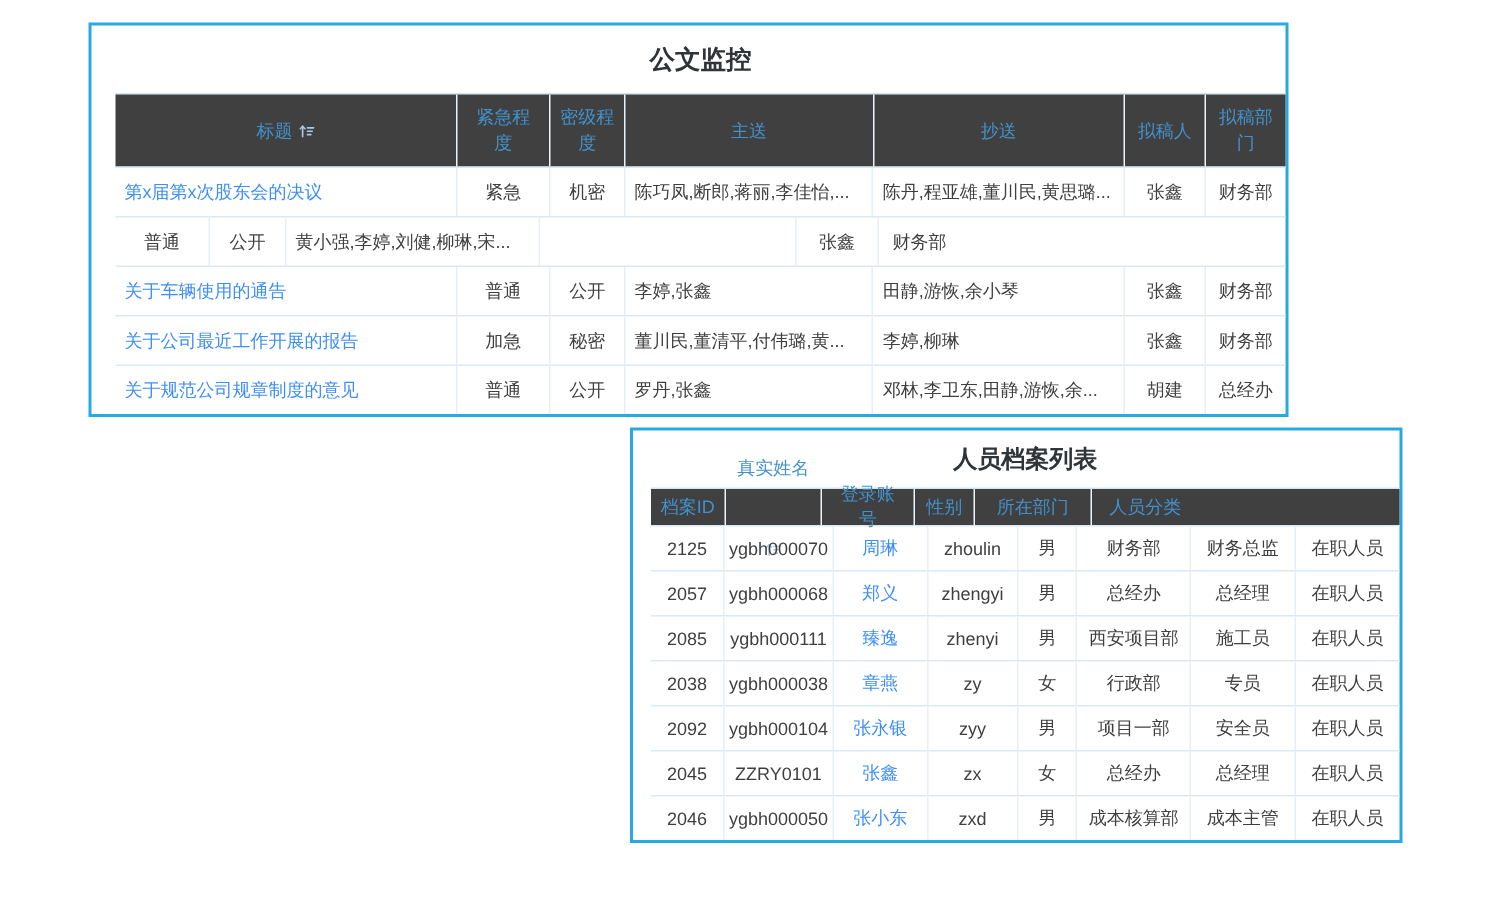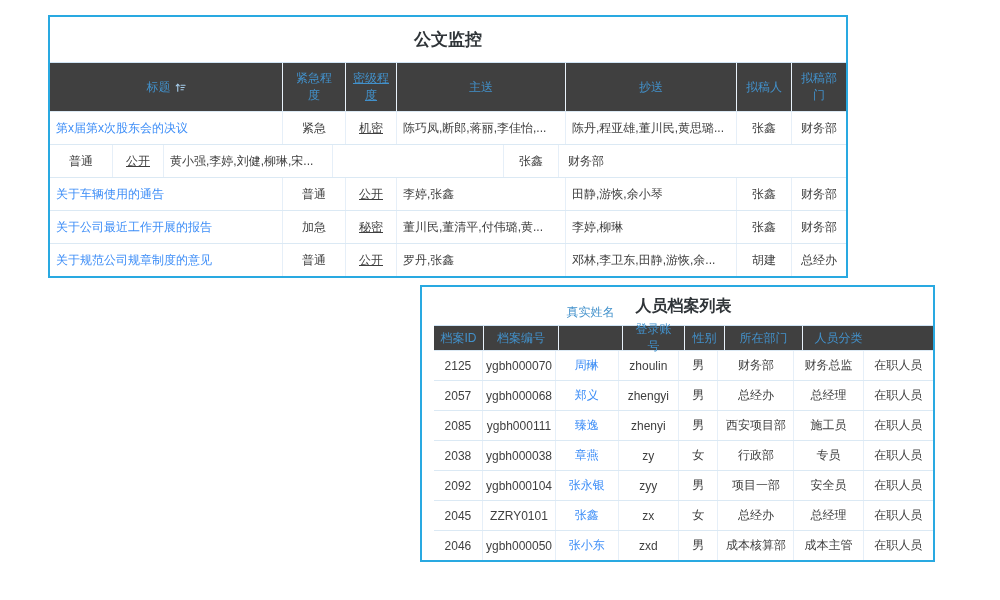--- a/index.html
+++ b/index.html
@@ -5,21 +5,21 @@
   html,body{margin:0;padding:0;}
   body{
     width:1000px;height:600px;position:relative;background:#ffffff;
     font-family:"Liberation Sans","DejaVu Sans",sans-serif;
     overflow:hidden;
   }
   .card{
     position:absolute;background:#ffffff;
     border:2px solid #29a9e1;box-sizing:border-box;
   }
-  #doc-card{left:48px;top:15px;width:800px;}
+  #doc-card{left:59px;top:15px;width:800px;padding-left:16px;}
   #person-card{left:420px;top:285px;width:515px;padding-left:12px;}
 
   .card-title{
     display:flex;align-items:center;justify-content:center;
     font-weight:bold;color:#2f3438;border-bottom:1px solid #cfe4f5;
   }
   #doc-card .card-title{height:45px;font-size:17px;}
   #person-card .card-title{height:38px;font-size:16px;}
 
   .thead{display:flex;background:#404040;color:#4291cb;font-size:12px;}
@@ -42,21 +42,21 @@
     border-right:1px solid #e6eff8;box-sizing:border-box;
     padding:0 6px;white-space:nowrap;overflow:hidden;
   }
   .td:last-child{border-right:none;}
   .td.left{justify-content:flex-start;}
   .link{color:#3e8ef7;cursor:pointer;}
 
   
   #doc-card .c1{width:233px;}
   #doc-card .c2{width:63px;}
-  #doc-card .c3{width:51px;text-decoration:underline;}
+  #doc-card .c3{width:51px;}
   #doc-card .c4{width:169px;}
   #doc-card .c5{width:171px;}
   #doc-card .c6{width:55px;}
   #doc-card .c7{width:54px;}
 
   
   #person-card .p1{width:50px;}
   #person-card .p2{width:75px;}
   #person-card .p3{width:64px;gap:40px;}
   #person-card .p4{width:62px;}
@@ -157,23 +157,20 @@
     </div>
 </div>
 
 <div class="card" id="person-card">
   <div class="card-title">人员档案列表</div>
 
   <div class="thead">
     <div class="th p1">
         <span>档案ID</span>
       </div>
-    <div class="th p2">
-        <span>档案编号</span>
-      </div>
     <div class="th p3">
       <span>真实姓名</span>
       <svg class="sort-icon" width="11" height="11" viewBox="0 0 12 12" fill="none" stroke="#a5cbe9" stroke-width="1.2" stroke-linecap="round">
         <path d="M3 10V2.5"></path>
           <path d="M1.3 4.2L3 2.5l1.7 1.7"></path>
         <path d="M6.5 3.5h4.5"></path>
           <path d="M6.5 6h3.5"></path>
           <path d="M6.5 8.5h2.5"></path>
       </svg>
     </div>

